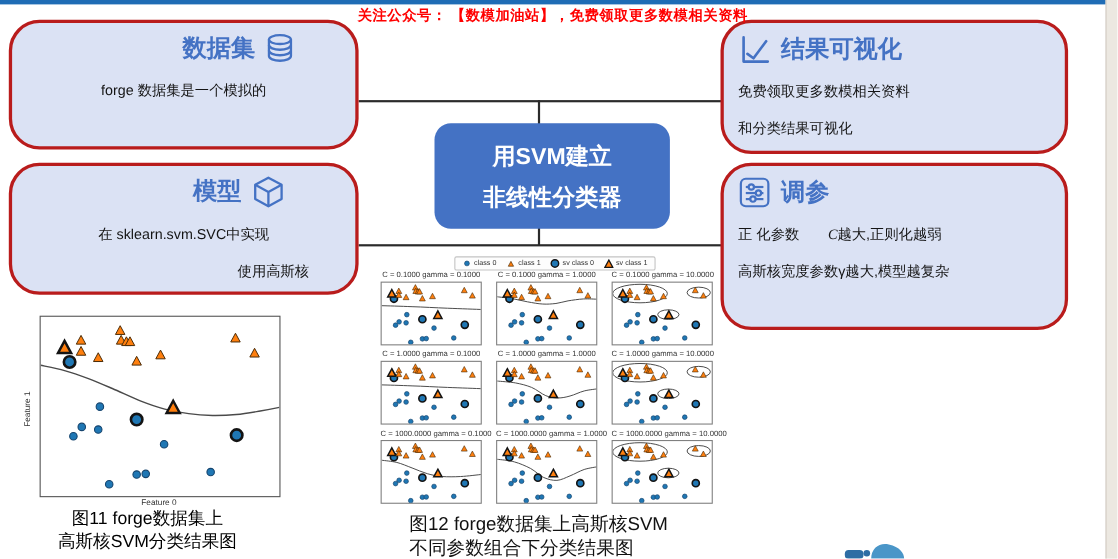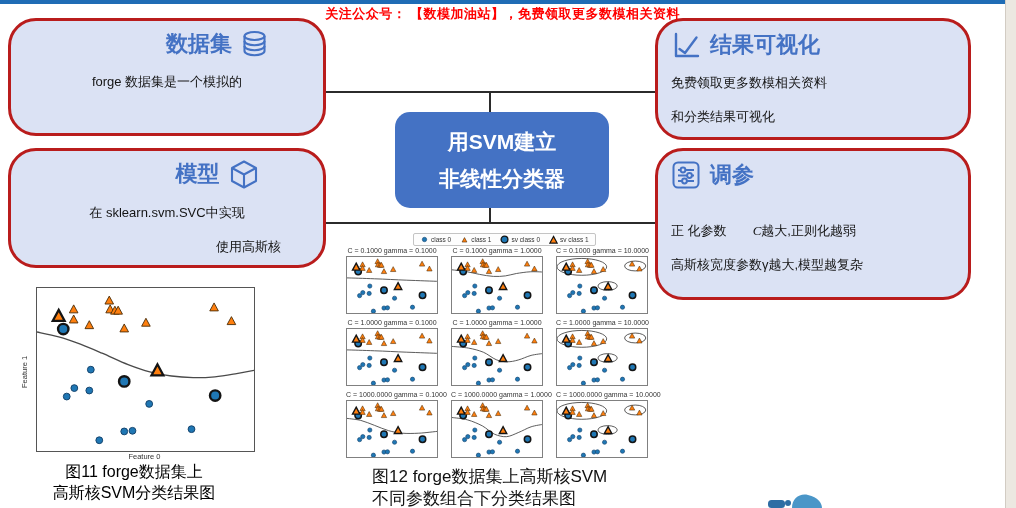--- a/index.html
+++ b/index.html
@@ -125,21 +125,21 @@
       <rect x="2.5" y="2.5" width="25" height="25" rx="4.5"></rect>
       <line x1="7" y1="10" x2="23" y2="10"></line>
         <circle cx="12" cy="10" r="2.4" fill="#dbe2f4"></circle>
       <line x1="7" y1="15.5" x2="23" y2="15.5"></line>
         <circle cx="18.5" cy="15.5" r="2.4" fill="#dbe2f4"></circle>
       <line x1="7" y1="21" x2="23" y2="21"></line>
         <circle cx="13.5" cy="21" r="2.4" fill="#dbe2f4"></circle>
     </svg>
     <span>调参</span>
   </div>
-  <div class="box-line t-left" style="margin-top:24px;">
+  <div class="box-line t-left" style="margin-top:6px;">
     <span class="keep-space">正 化参数</span><span class="var-c">C</span><span>越大,正则化越弱</span>
   </div>
   <div class="box-line t-left">高斯核宽度参数γ越大,模型越复杂</div>
 </div>
 
 <svg id="fig11svg" class="fig11-plot" width="217" height="163">
     <path d="M0.0,44.0C3.6,44.8 14.5,46.9 21.7,48.9C28.9,50.9 36.2,53.5 43.4,56.2C50.6,59.0 57.1,61.8 65.1,65.2C73.1,68.6 83.2,73.5 91.1,76.6C99.1,79.7 105.6,82.0 112.8,83.9C120.1,85.8 127.3,87.1 134.5,88.0C141.8,89.0 149.0,89.5 156.2,89.7C163.5,89.8 170.7,89.5 177.9,88.8C185.2,88.2 193.1,86.7 199.6,85.6C206.2,84.5 214.1,82.9 217.0,82.3" fill="none" stroke="#4a4a4a" stroke-width="1.3"></path>
     <circle cx="26.256999999999998" cy="41.076" r="5.2" fill="#1f77b4" stroke="#141414" stroke-width="2.4"></circle>
     <circle cx="53.816" cy="81.663" r="3.4" fill="#1f77b4" stroke="#17456e" stroke-width="1"></circle>
     <circle cx="37.324" cy="100.082" r="3.4" fill="#1f77b4" stroke="#17456e" stroke-width="1"></circle>

